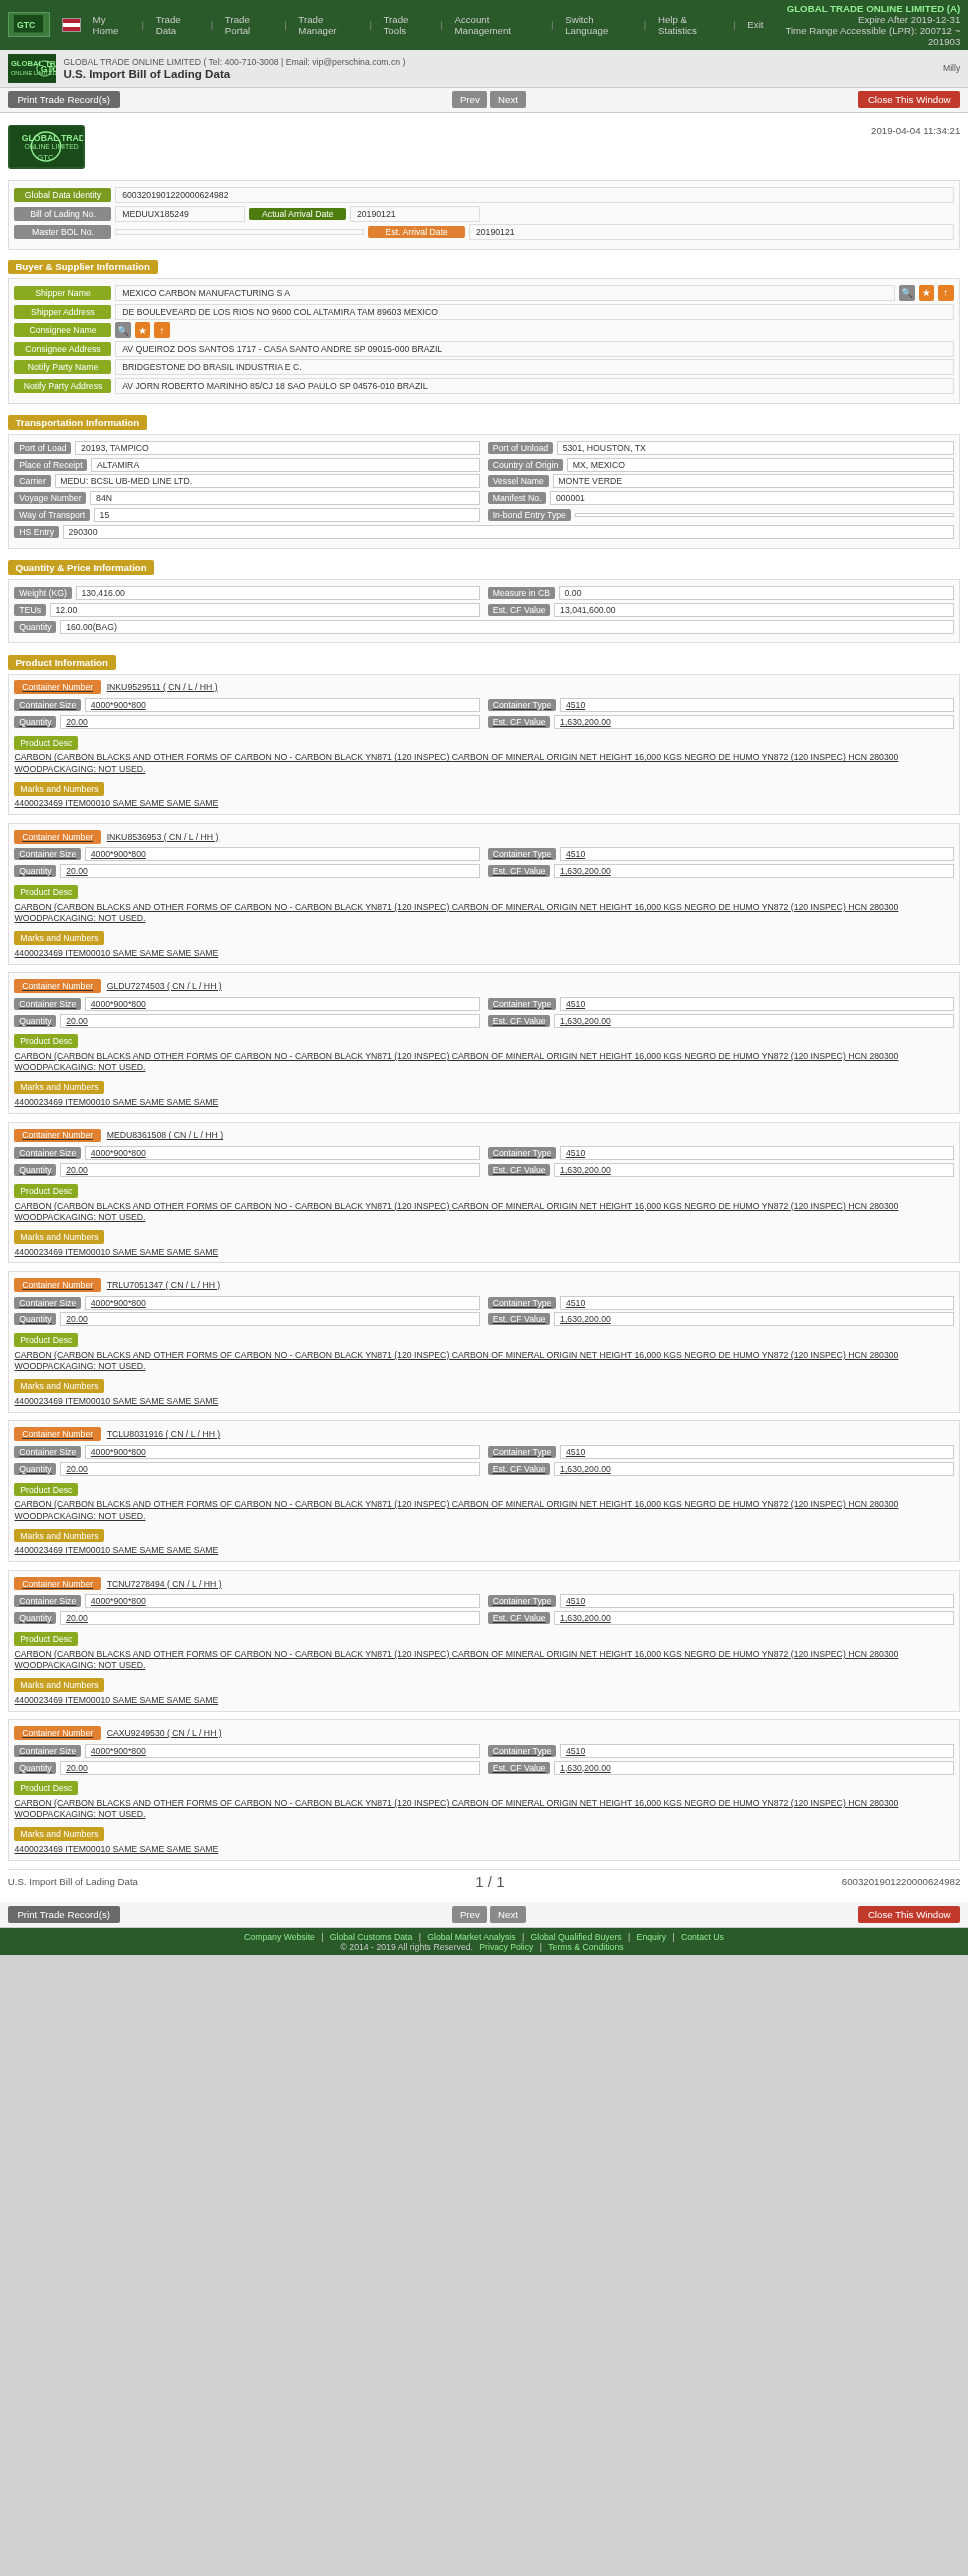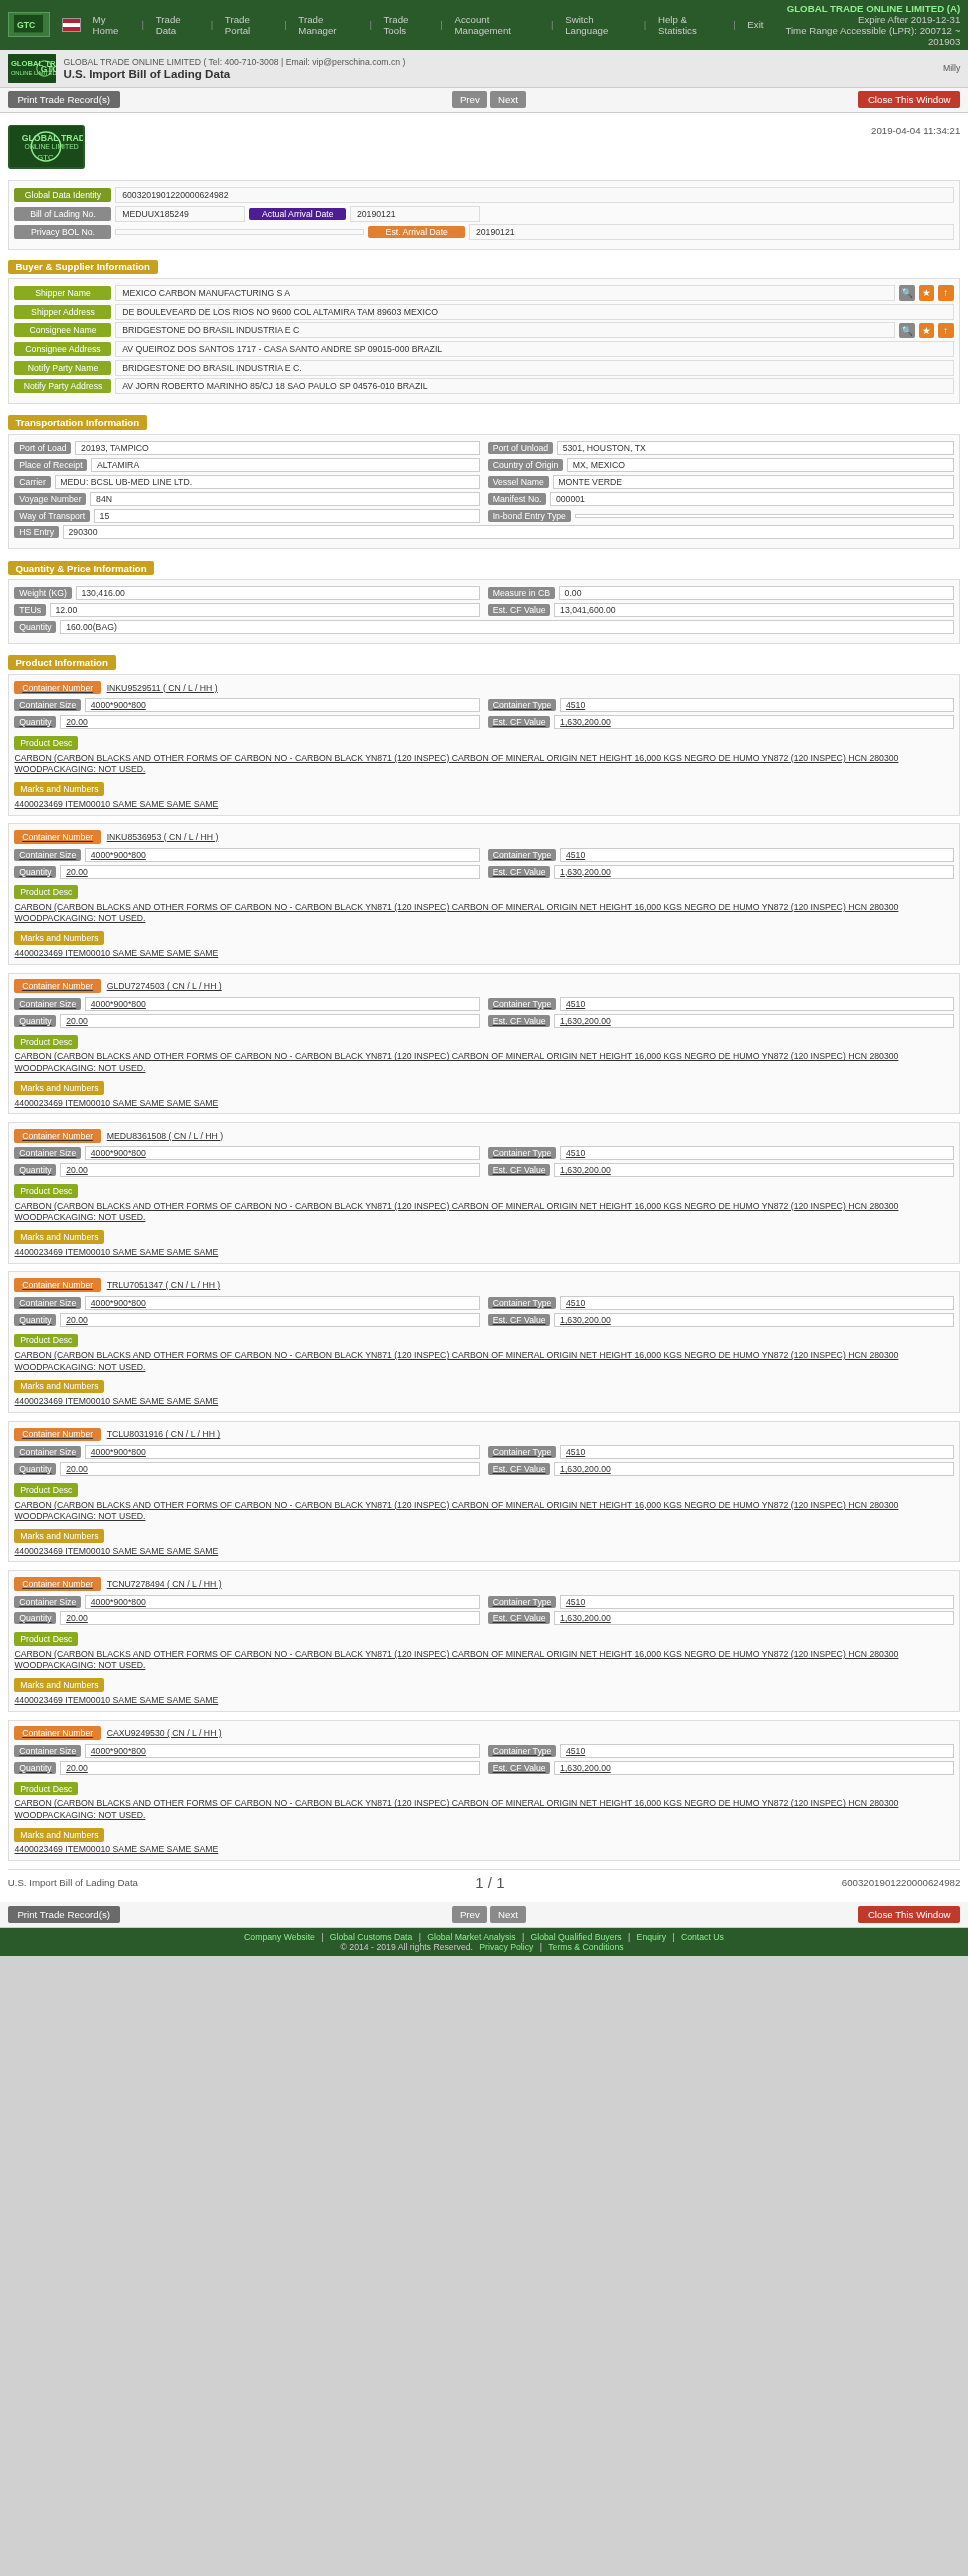--- a/index.html
+++ b/index.html
@@ -154,26 +154,26 @@
 
   <div class="section-box" style="margin-bottom:3.9px;">
     <div class="field-row">
       <span class="field-label" style="background:#7a9a20;">Global Data Identity</span>
       <span class="field-value">6003201901220000624982</span>
     </div>
     <div class="half-row">
       <div class="field-row">
         <span class="field-label">Bill of Lading No.</span>
         <span class="field-value">MEDUUX185249</span>
-        <span class="field-label lbl-orange" style="background:#4c1d95;">Actual Arrival Date</span>
+        <span class="field-label lbl-orange" style="background:#4d7c0f;">Actual Arrival Date</span>
         <span class="field-value">20190121</span>
       </div>
     </div>
     <div class="field-row">
-      <span class="field-label">Privacy BOL No.</span>
+      <span class="field-label">Master BOL No.</span>
       <span class="field-value" style="flex:0.5;"></span>
       <span class="field-label lbl-orange" style="background:#e08030;">Est. Arrival Date</span>
       <span class="field-value">20190121</span>
     </div>
   </div>
 
   <div>
     <div class="section-header">Buyer &amp; Supplier Information</div>
     <div class="section-box">
       <div class="field-row">
@@ -184,21 +184,20 @@
           <button class="icon-btn icon-star">★</button>
           <button class="icon-btn icon-up">↑</button>
         </div>
       </div>
       <div class="field-row">
         <span class="field-label" style="background:#8aaa20;">Shipper Address</span>
         <span class="field-value">DE BOULEVEARD DE LOS RIOS NO 9600 COL ALTAMIRA TAM 89603 MEXICO</span>
       </div>
       <div class="field-row">
         <span class="field-label" style="background:#8aaa20;">Consignee Name</span>
-        <span class="field-value">BRIDGESTONE DO BRASIL INDUSTRIA E C</span>
         <div class="actions-row">
           <button class="icon-btn icon-search">🔍</button>
           <button class="icon-btn icon-star">★</button>
           <button class="icon-btn icon-up">↑</button>
         </div>
       </div>
       <div class="field-row">
         <span class="field-label" style="background:#8aaa20;">Consignee Address</span>
         <span class="field-value">AV QUEIROZ DOS SANTOS 1717 - CASA SANTO ANDRE SP 09015-000 BRAZIL</span>
       </div>

